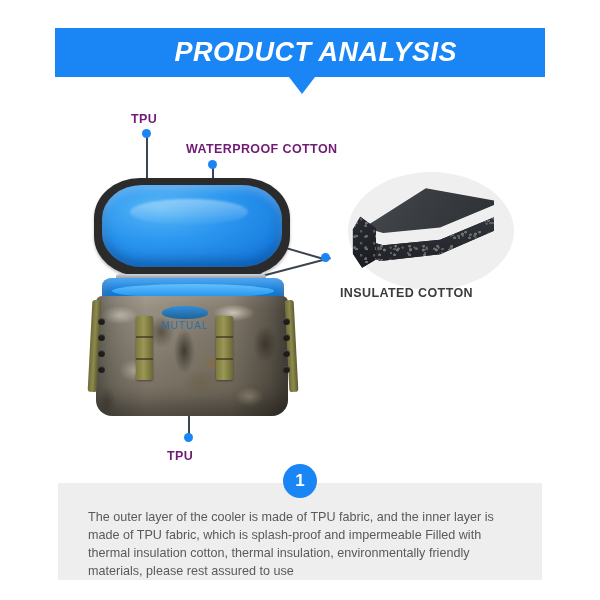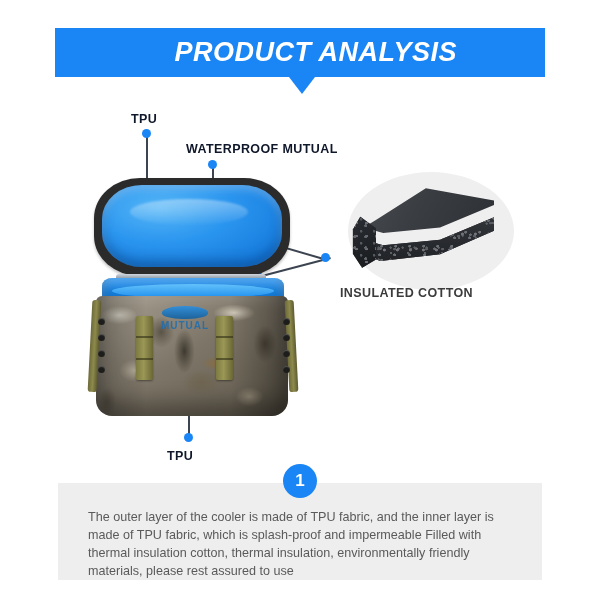--- a/index.html
+++ b/index.html
@@ -49,21 +49,21 @@
     border-left: 13px solid transparent;
     border-right: 13px solid transparent;
     border-top: 17px solid #1a85f5;
   }
 
   
   .callout-label {
     position: absolute;
     font-size: 12.5px;
     font-weight: bold;
-    color: #0f172a;
+    color: #701a75;
     letter-spacing: 0.4px;
     white-space: nowrap;
   }
   .label-tpu-top   { left: 131px; top: 112px; }
   .label-zipper    { left: 186px; top: 142px; }
   .label-tpu-bot   { left: 167px; top: 449px; }
 
   .dot {
     position: absolute;
     width: 9px;
@@ -271,21 +271,21 @@
     border-radius: 50% 50% 45% 45%;
     background: linear-gradient(180deg, #2a8fe0, #14609f);
     opacity: 0.92;
   }
   .brand-word {
     position: absolute;
     left: 0; top: 14px;
     width: 70px;
     text-align: center;
     font-size: 10px;
-    font-weight: bold;
+    font-weight: normal;
     letter-spacing: 1px;
     color: #1b6db3;
     opacity: 0.85;
   }
 
   
   .foam-wrap {
     position: absolute;
     left: 348px;
     top: 172px;
@@ -405,21 +405,21 @@
 <body>
 
 <div id="page">
 
   <div class="banner">
     <div class="banner-title">PRODUCT ANALYSIS</div>
   </div>
   <div class="banner-notch"></div>
 
   <div class="callout-label label-tpu-top">TPU</div>
-  <div class="callout-label label-zipper">WATERPROOF MUTUAL</div>
+  <div class="callout-label label-zipper">WATERPROOF COTTON</div>
   <div class="callout-label label-tpu-bot">TPU</div>
 
   <div class="lead lead-v-tpu-top"></div>
   <div class="lead lead-v-zipper"></div>
   <div class="lead lead-v-tpu-bot"></div>
   <div class="lead-diag lead-d1"></div>
   <div class="lead-diag lead-d2"></div>
 
   <div class="dot dot-tpu-top"></div>
   <div class="dot dot-zipper"></div>

